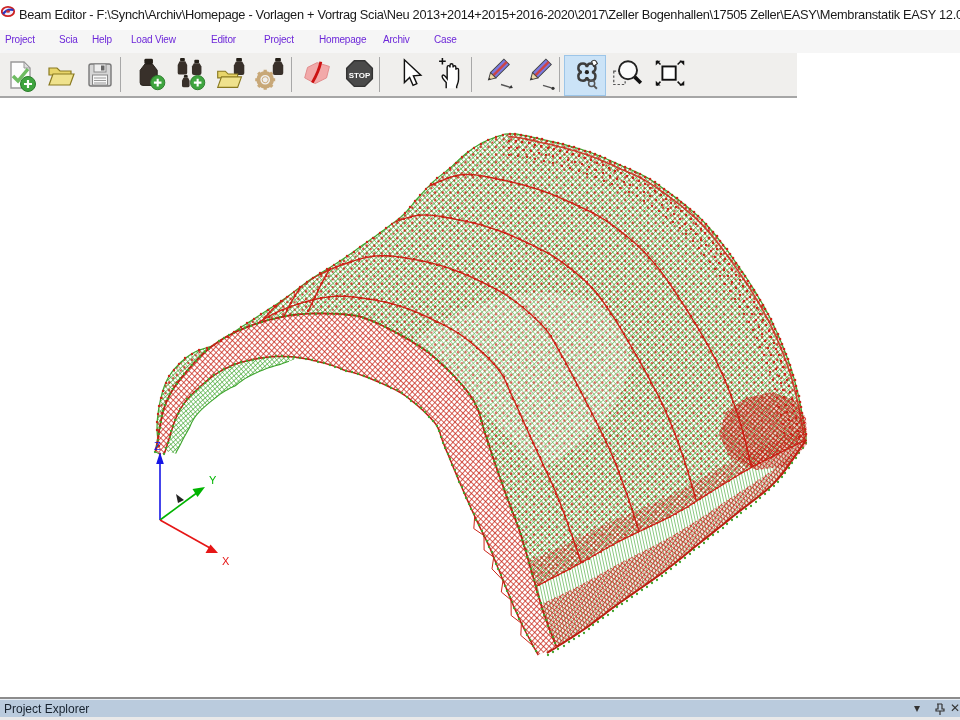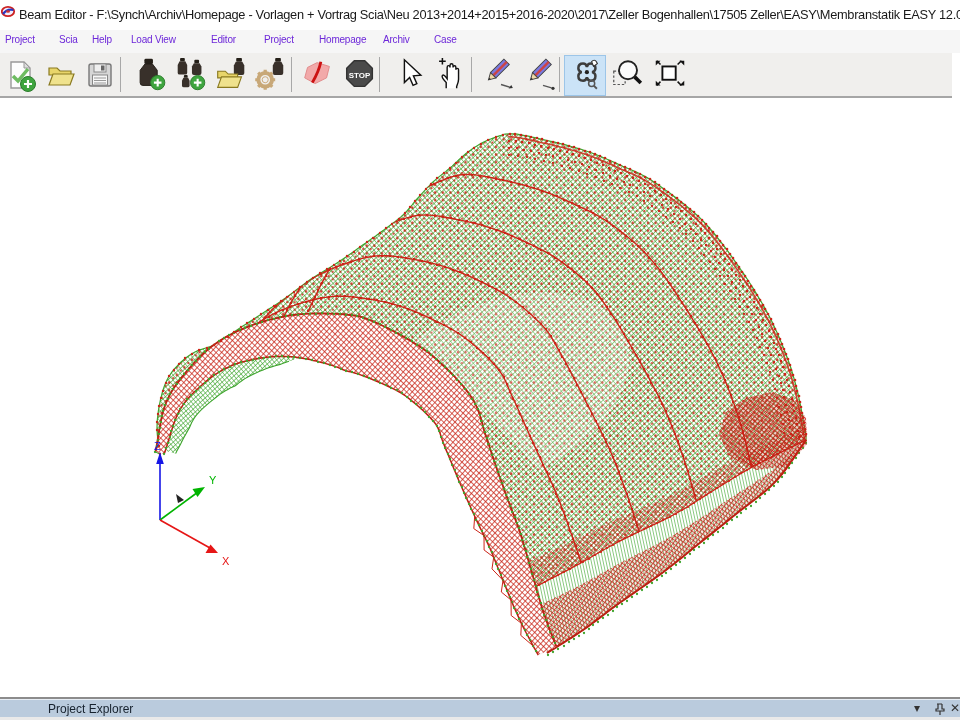--- a/index.html
+++ b/index.html
@@ -2,28 +2,28 @@
 <html><head>
 <meta charset="utf-8">
 <style>
   html,body{margin:0;padding:0;width:960px;height:720px;overflow:hidden;background:#fff;
     font-family:"Liberation Sans",sans-serif;}
   #titlebar{position:absolute;left:0;top:0;width:960px;height:30px;background:#fff;}
   #titleicon{position:absolute;left:1px;top:6px;}
   #titletext{position:absolute;left:19px;top:7px;font-size:12.8px;letter-spacing:-0.3px;color:#1a1a1a;white-space:nowrap;}
   #menubar{position:absolute;left:0;top:30px;width:960px;height:23px;background:#f6f6f6;font-size:10px;color:#6d28d9;letter-spacing:-0.2px;}
   #menubar span{position:absolute;top:4px;}
-  #toolbar{position:absolute;left:0;top:53px;width:952px;height:43px;background:#f0efed;border-bottom:2px solid #a6a6a6;}
+  #toolbar{position:absolute;left:0;top:53px;width:797px;height:43px;background:#f0efed;border-bottom:2px solid #a6a6a6;}
   .sep{position:absolute;top:4px;width:1px;height:35px;background:#a8a8a8;}
   .tbtn{position:absolute;top:3px;width:36px;height:38px;}
   #selbtn{position:absolute;left:564px;top:2px;width:42px;height:41px;background:#cbe3f7;border:1px solid #9cc5e8;box-sizing:border-box;}
   #canvas{position:absolute;left:0;top:98px;width:960px;height:599px;background:#fff;}
   #pxbar-line{position:absolute;left:0;top:697px;width:960px;height:2px;background:#8c8c8c;}
   #pxbar{position:absolute;left:0;top:699px;width:960px;height:18px;background:#bacbdd;border-top:1px solid #e8eef5;}
-  #pxbar .t{position:absolute;left:4px;top:2px;font-size:12px;color:#17222e;margin-left:44px;}
+  #pxbar .t{position:absolute;left:4px;top:2px;font-size:12px;color:#17222e;}
   #pxbar .ic{position:absolute;top:1px;font-size:12px;color:#333;}
   #pxbot{position:absolute;left:0;top:717px;width:960px;height:3px;background:#e9e9e9;}
 </style>
 </head>
 <body>
 <div id="canvas"><svg width="960" height="599" viewBox="0 98 960 599">
 <defs>
 <pattern id="g1" width="3.5" height="3.5" patternUnits="userSpaceOnUse" patternTransform="rotate(47)">
           <line x1="0" y1="0" x2="0" y2="3.5" stroke="#3fa52e" stroke-width="1.25"></line>
         </pattern>

